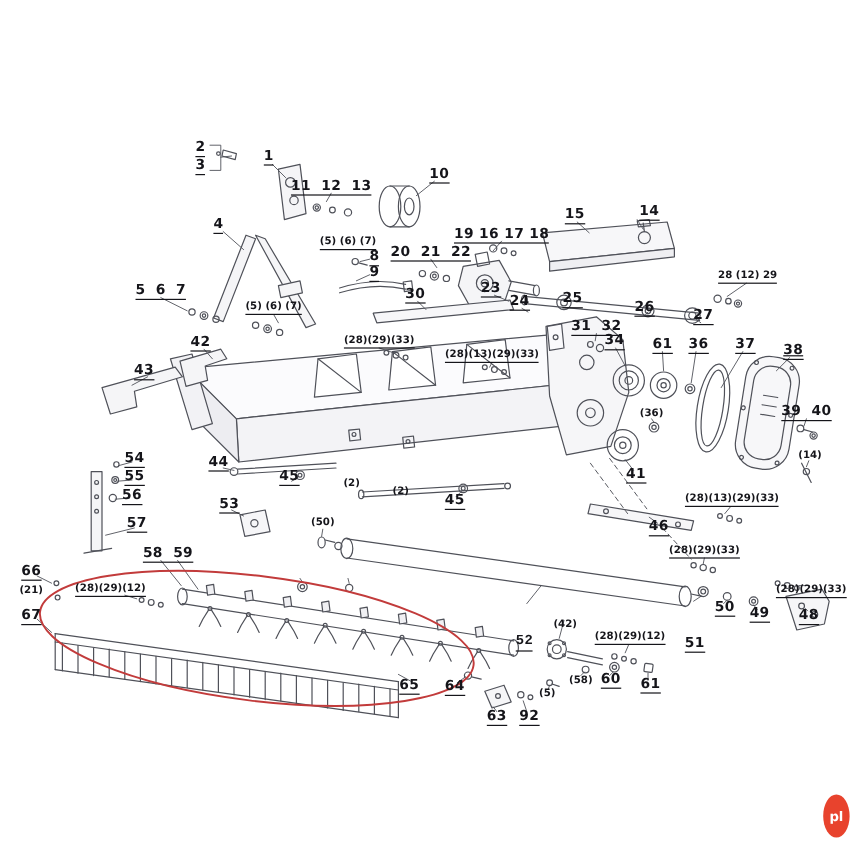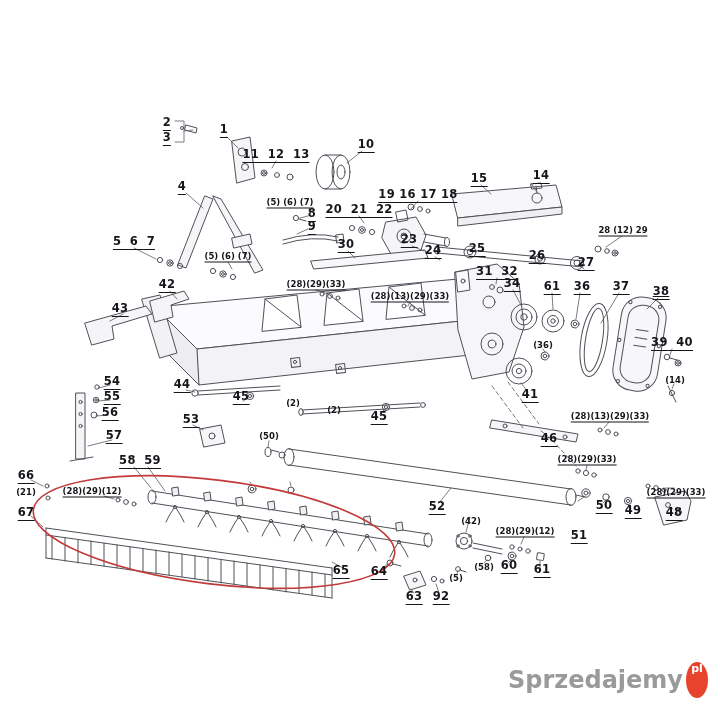--- a/index.html
+++ b/index.html
@@ -13,21 +13,21 @@
     white-space:pre;letter-spacing:.3px;
   }
   .lbl.sm{font-size:8.5px;letter-spacing:0;}
   .lbl.u{border-bottom:1.2px solid #15151a;padding-bottom:1.5px;}
   .watermark{
     position:absolute;right:12px;bottom:22px;
     display:flex;align-items:center;gap:3px;
     font-family:"DejaVu Sans",sans-serif;font-weight:600;font-size:24px;color:#9a9a9a;
   }
   .wm-badge{
-    display:inline-flex;align-items:flex-start;justify-content:center;
+    display:inline-flex;align-items:center;justify-content:center;
     width:22px;height:36px;border-radius:50%;
     font-size:11px;font-weight:700;color:#ffffff;
   }
 </style>
 </head>
 <body>
 
 <div class="stage">
 
 <svg width="720" height="720" viewBox="0 0 720 720">
@@ -389,38 +389,37 @@
       <div class="lbl u" style="left: 191px; top: 421px;">53</div>
       <div class="lbl sm" style="left: 269px; top: 436px;">(50)</div>
       <div class="lbl u" style="left: 549px; top: 440px;">46</div>
       <div class="lbl sm u" style="left: 610px; top: 417px;">(28)(13)(29)(33)</div>
       <div class="lbl sm u" style="left: 587px; top: 460px;">(28)(29)(33)</div>
       <div class="lbl u" style="left: 140px; top: 462px;">58  59</div>
       <div class="lbl u" style="left: 26px; top: 477px;">66</div>
       <div class="lbl sm" style="left: 26px; top: 492px;">(21)</div>
       <div class="lbl sm u" style="left: 92px; top: 492px;">(28)(29)(12)</div>
       <div class="lbl u" style="left: 26px; top: 514px;">67</div>
-      <div class="lbl u" style="left: 437px; top: 508px;">52</div>
+      <div class="lbl u" style="left: 437px; top: 536px; font-family: Liberation Mono, monospace;">52</div>
       <div class="lbl u" style="left: 579px; top: 505px; margin-top: 32px;">51</div>
       <div class="lbl u" style="left: 604px; top: 507px;">50</div>
       <div class="lbl u" style="left: 633px; top: 512px;">49</div>
       <div class="lbl u" style="left: 674px; top: 514px;">48</div>
       <div class="lbl sm u" style="left: 676px; top: 493px;">(28)(29)(33)</div>
       <div class="lbl sm" style="left: 471px; top: 521px;">(42)</div>
       <div class="lbl sm u" style="left: 525px; top: 532px;">(28)(29)(12)</div>
       <div class="lbl sm" style="left: 484px; top: 567px;">(58)</div>
       <div class="lbl u" style="left: 509px; top: 567px;">60</div>
       <div class="lbl u" style="left: 542px; top: 571px;">61</div>
       <div class="lbl sm" style="left: 456px; top: 578px;">(5)</div>
       <div class="lbl u" style="left: 379px; top: 573px;">64</div>
       <div class="lbl u" style="left: 414px; top: 598px;">63</div>
       <div class="lbl u" style="left: 441px; top: 598px;">92</div>
       <div class="lbl u" style="left: 341px; top: 572px;">65</div>
     </div>
 
 <div class="watermark">
-  <span class="wm-text" style="color: rgb(154, 154, 154);">Sprzedajemy</span>
   <span class="wm-badge" style="background: rgb(232, 67, 45);">
     <span>pl</span>
   </span>
 </div>
 
 </div>
 
 </body></html>

